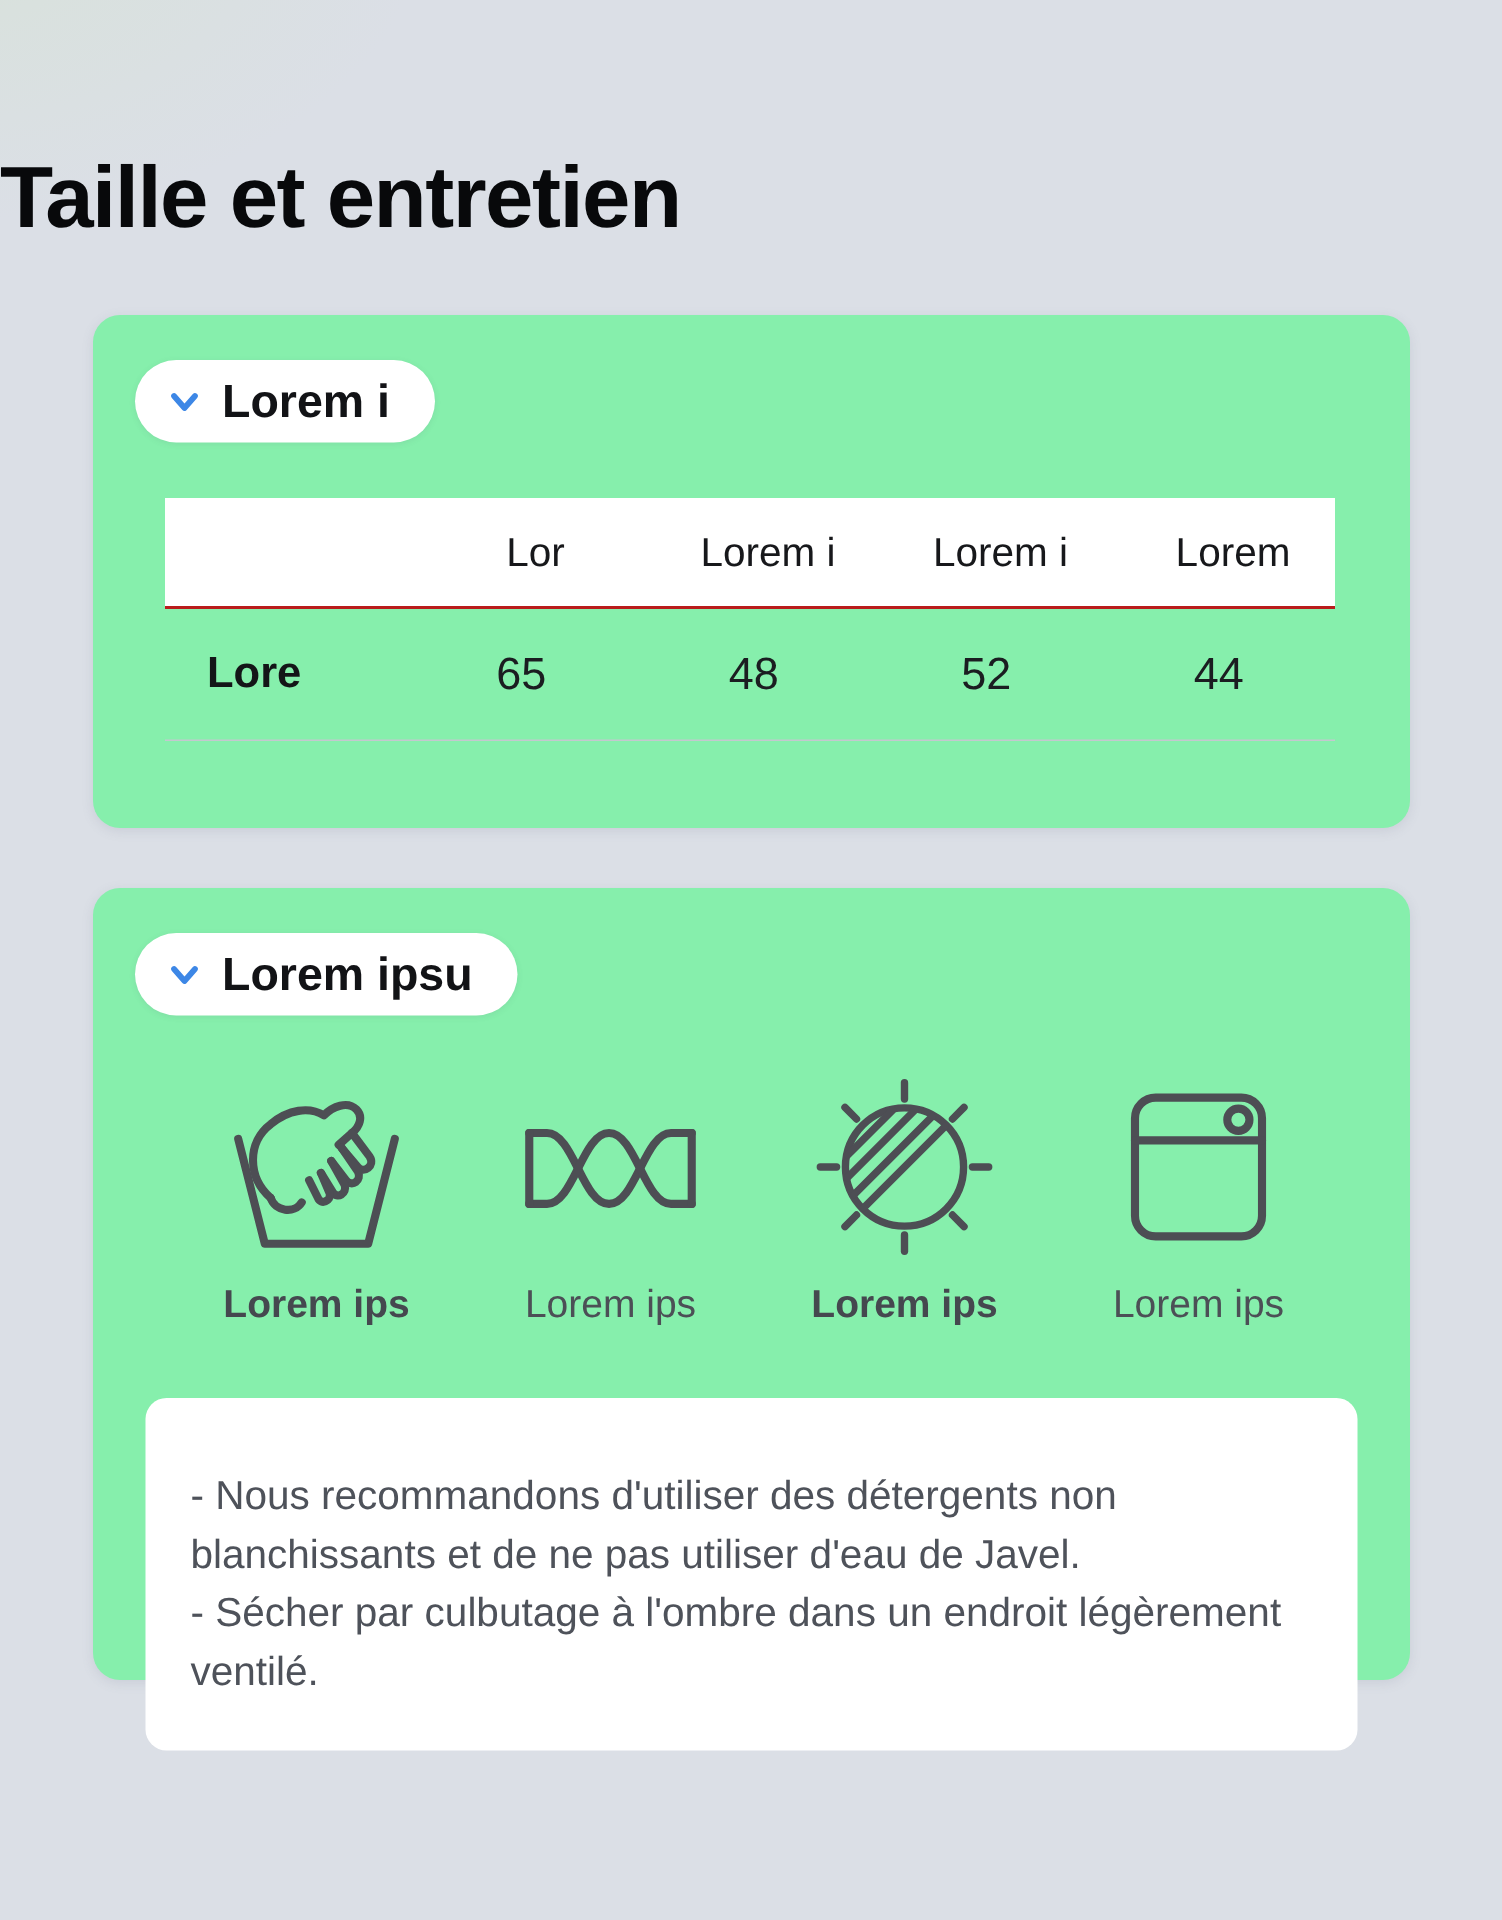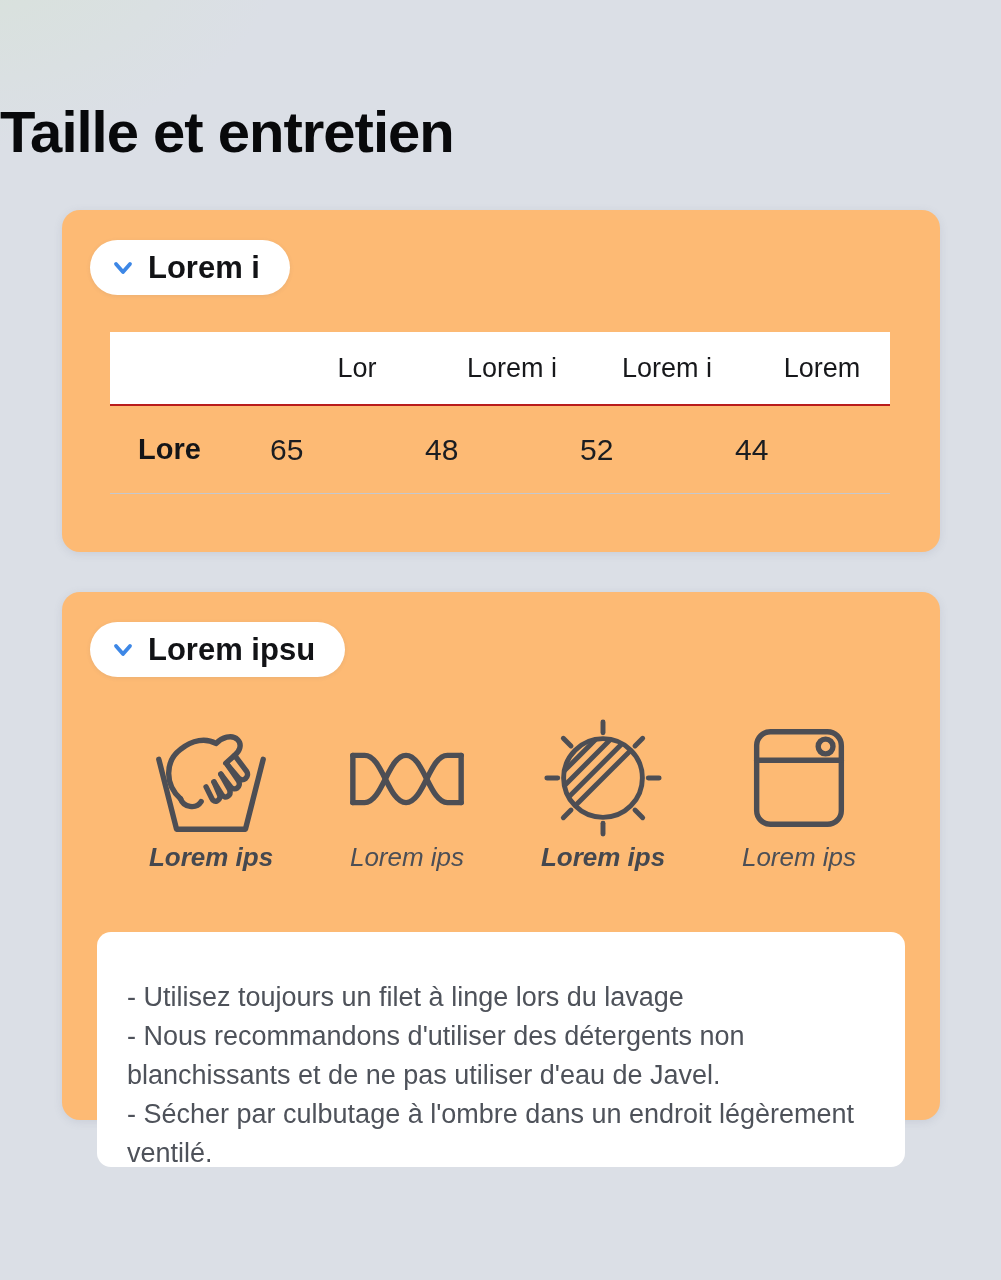--- a/index.html
+++ b/index.html
@@ -19,21 +19,21 @@
     text-align: left;
     font-size: 58px;
     font-weight: 700;
     letter-spacing: -1px;
     color: #08090b;
   }
   .card {
     position: absolute;
     left: 62px;
     width: 878px;
-    background: #fdba74;
+    background: #86efac;
     border-radius: 18px;
     box-shadow: 0 2px 8px rgba(110,120,140,0.16);
   }
   .card-size { top: 210px; height: 342px; }
   .card-care { top: 592px; height: 528px; }
 
   .pill {
     position: absolute;
     left: 28px; top: 30px;
     height: 55px;
@@ -87,20 +87,21 @@
     padding-left: 28px;
     font-size: 29px;
     font-weight: 700;
     color: #141518;
     text-align: left;
   }
   .t-body .t-cell {
     font-size: 30px;
     font-weight: 400;
     color: #1b1d21;
+    text-align: center;
   }
 
   
   .icons-row {
     position: absolute;
     left: 51px; top: 122px;
     width: 784px;
     display: grid;
     grid-template-columns: repeat(4, 196px);
   }
@@ -110,24 +111,24 @@
     align-items: center;
   }
   .icon-box {
     width: 128px; height: 128px;
     display: flex;
     align-items: center;
     justify-content: center;
   }
   .icon-box svg { width: 128px; height: 128px; }
   .icon-caption {
+    margin-top: 12px;
     font-size: 26px;
     color: #4c4f56;
     font-weight: 400;
-    font-style: italic;
   }
   .icon-cell.cap-bold .icon-caption { font-weight: 600; color: #45484f; }
 
   .notes-box {
     position: absolute;
     left: 35px; top: 340px;
     width: 808px; height: 235px;
     background: #ffffff;
     border-radius: 14px;
     padding: 46px 28px 0 30px;
@@ -241,18 +242,17 @@
           <line x1="22" y1="47" x2="108" y2="47"></line>
           <circle cx="92" cy="33" r="7.5"></circle>
         </svg>
       </span>
       <span class="icon-caption">Lorem ips</span>
     </div>
 
   </div>
 
   <div class="notes-box">
-    <p>- Utilisez toujours un filet à linge lors du lavage</p>
     <p>- Nous recommandons d'utiliser des détergents non blanchissants et de ne pas utiliser d'eau de Javel.</p>
     <p>- Sécher par culbutage à l'ombre dans un endroit légèrement ventilé.</p>
   </div>
 
 </section>
 
 </body></html>

